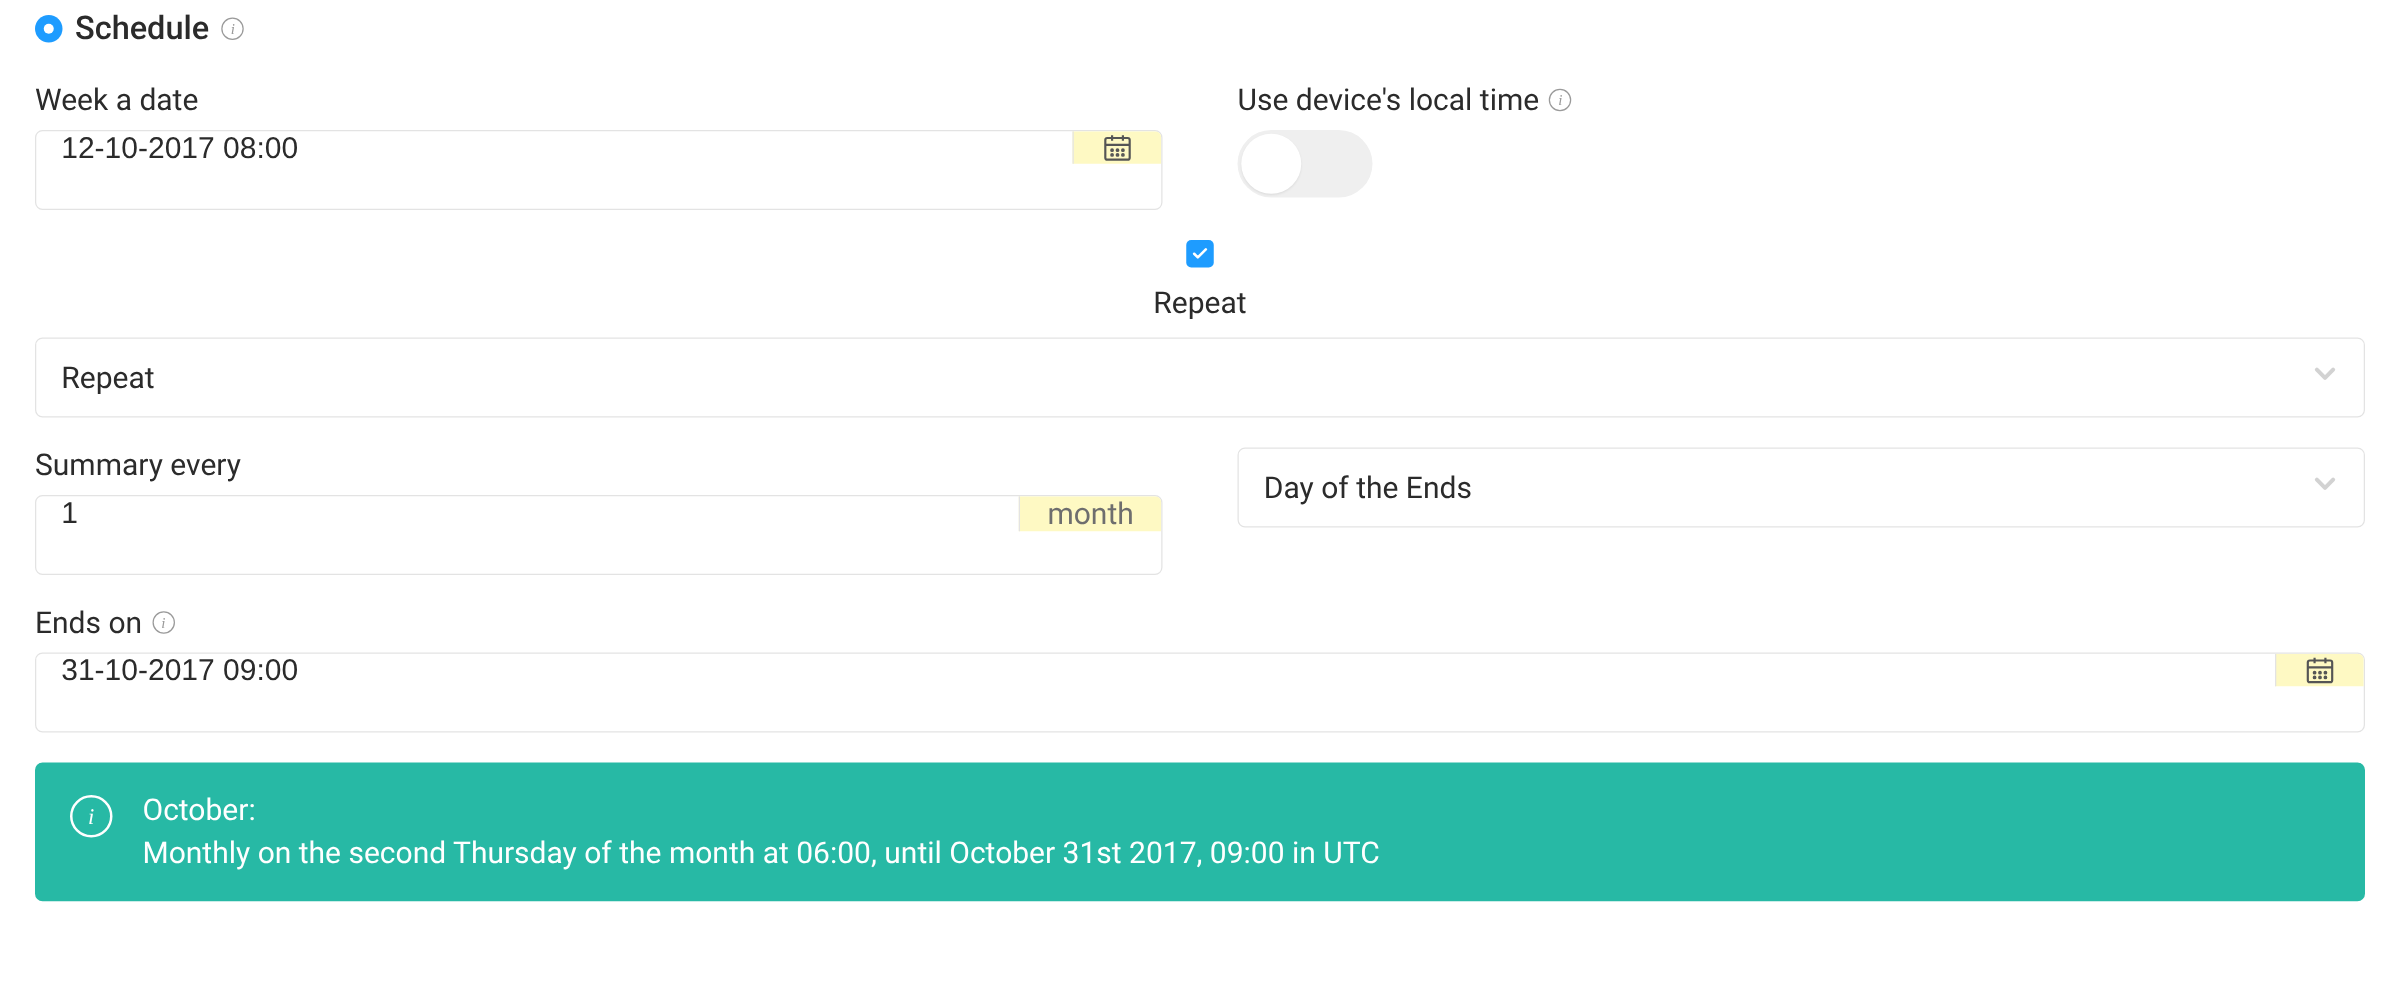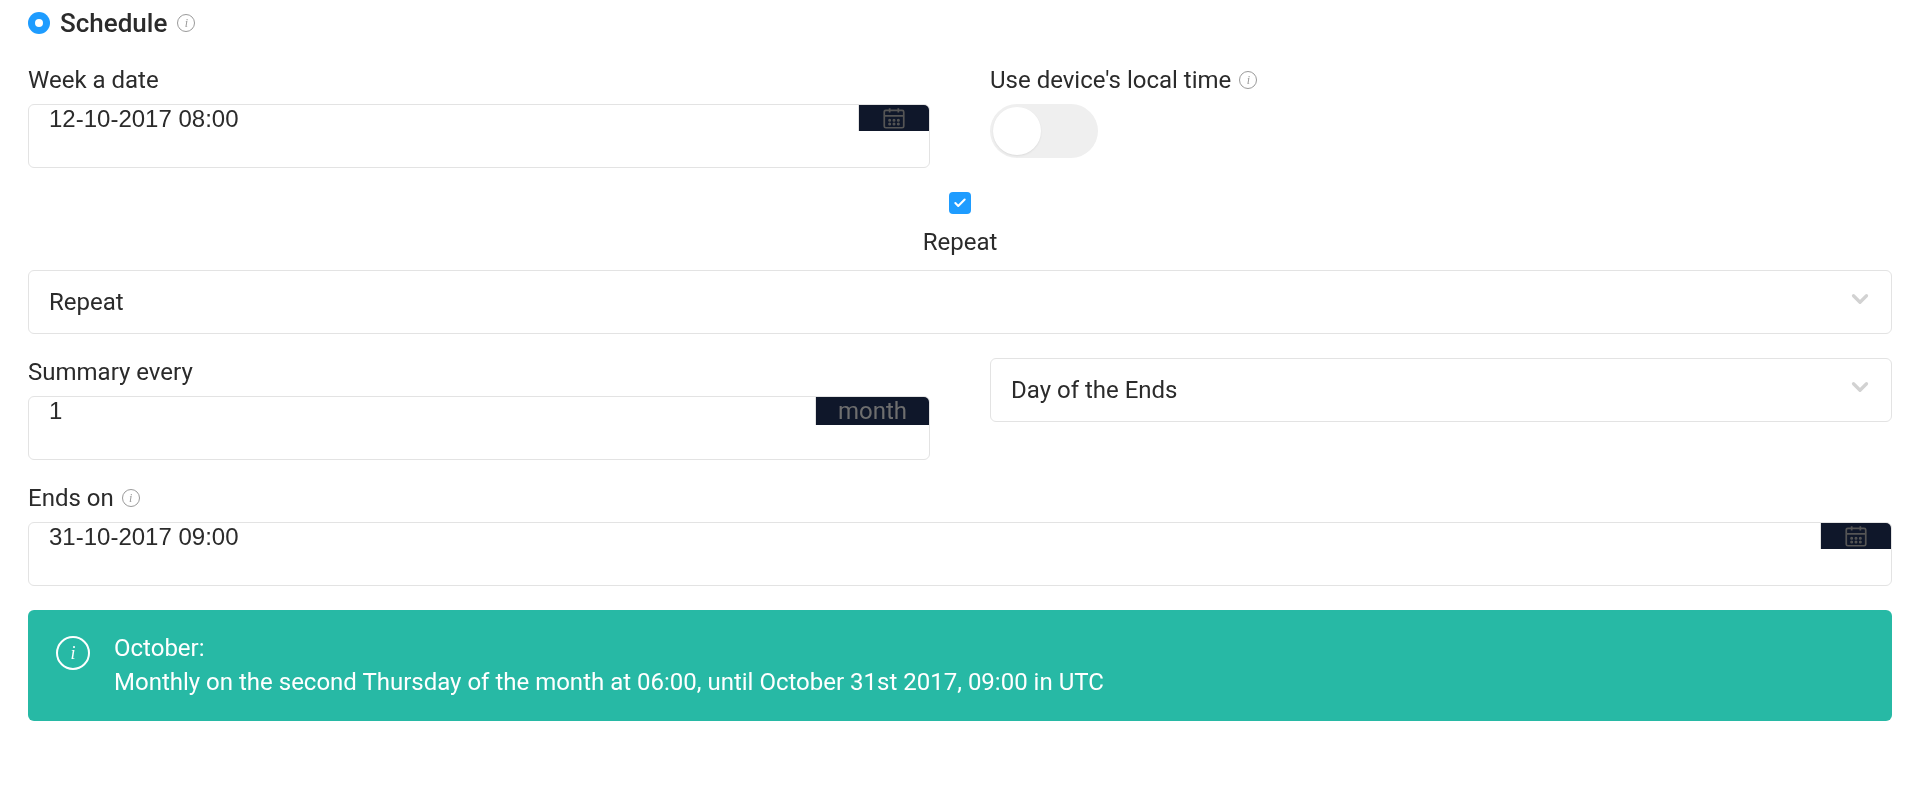--- a/index.html
+++ b/index.html
@@ -89,21 +89,21 @@
     background: transparent;
   }
   .input-addon {
     border-left: 1px solid #e3e3e3;
     padding: 0 22px;
     display: flex;
     align-items: center;
     justify-content: center;
     color: #6e6e6e;
     font-size: 24px;
-    background: #0f172a;
+    background: #fef9c3;
   }
   .calendar-icon svg { display: block; }
   .toggle {
     width: 108px;
     height: 54px;
     border-radius: 54px;
     background: #efefef;
     position: relative;
     cursor: pointer;
     margin-top: 6px;

